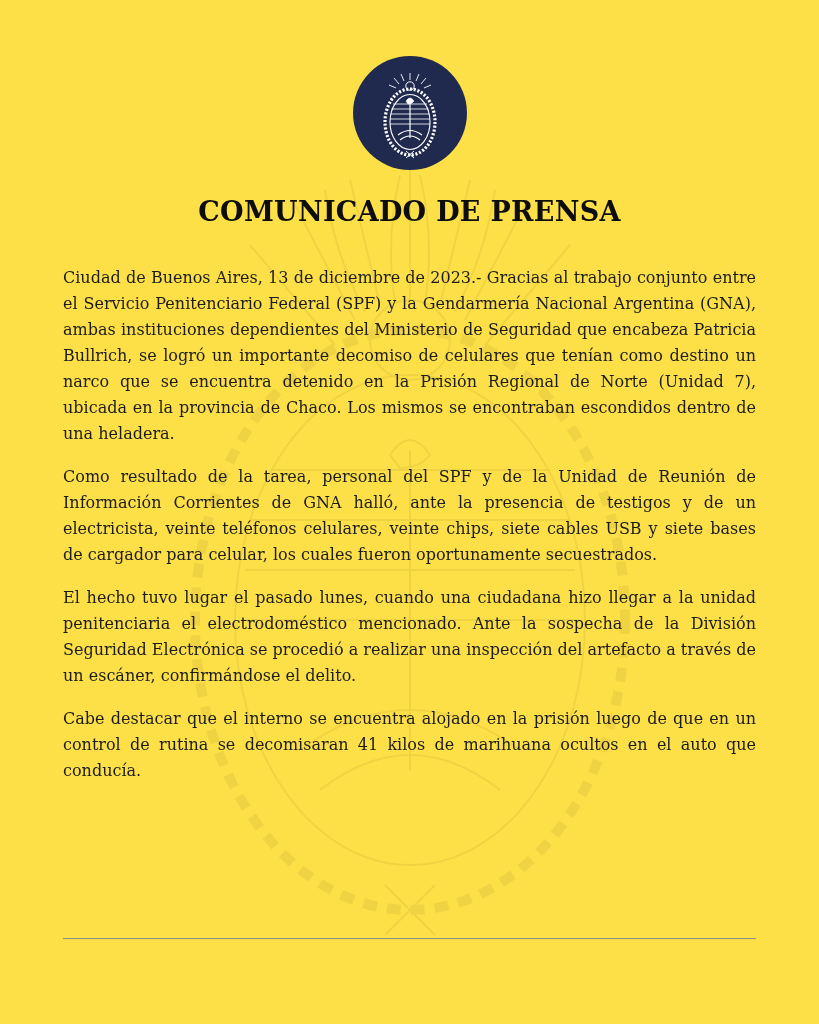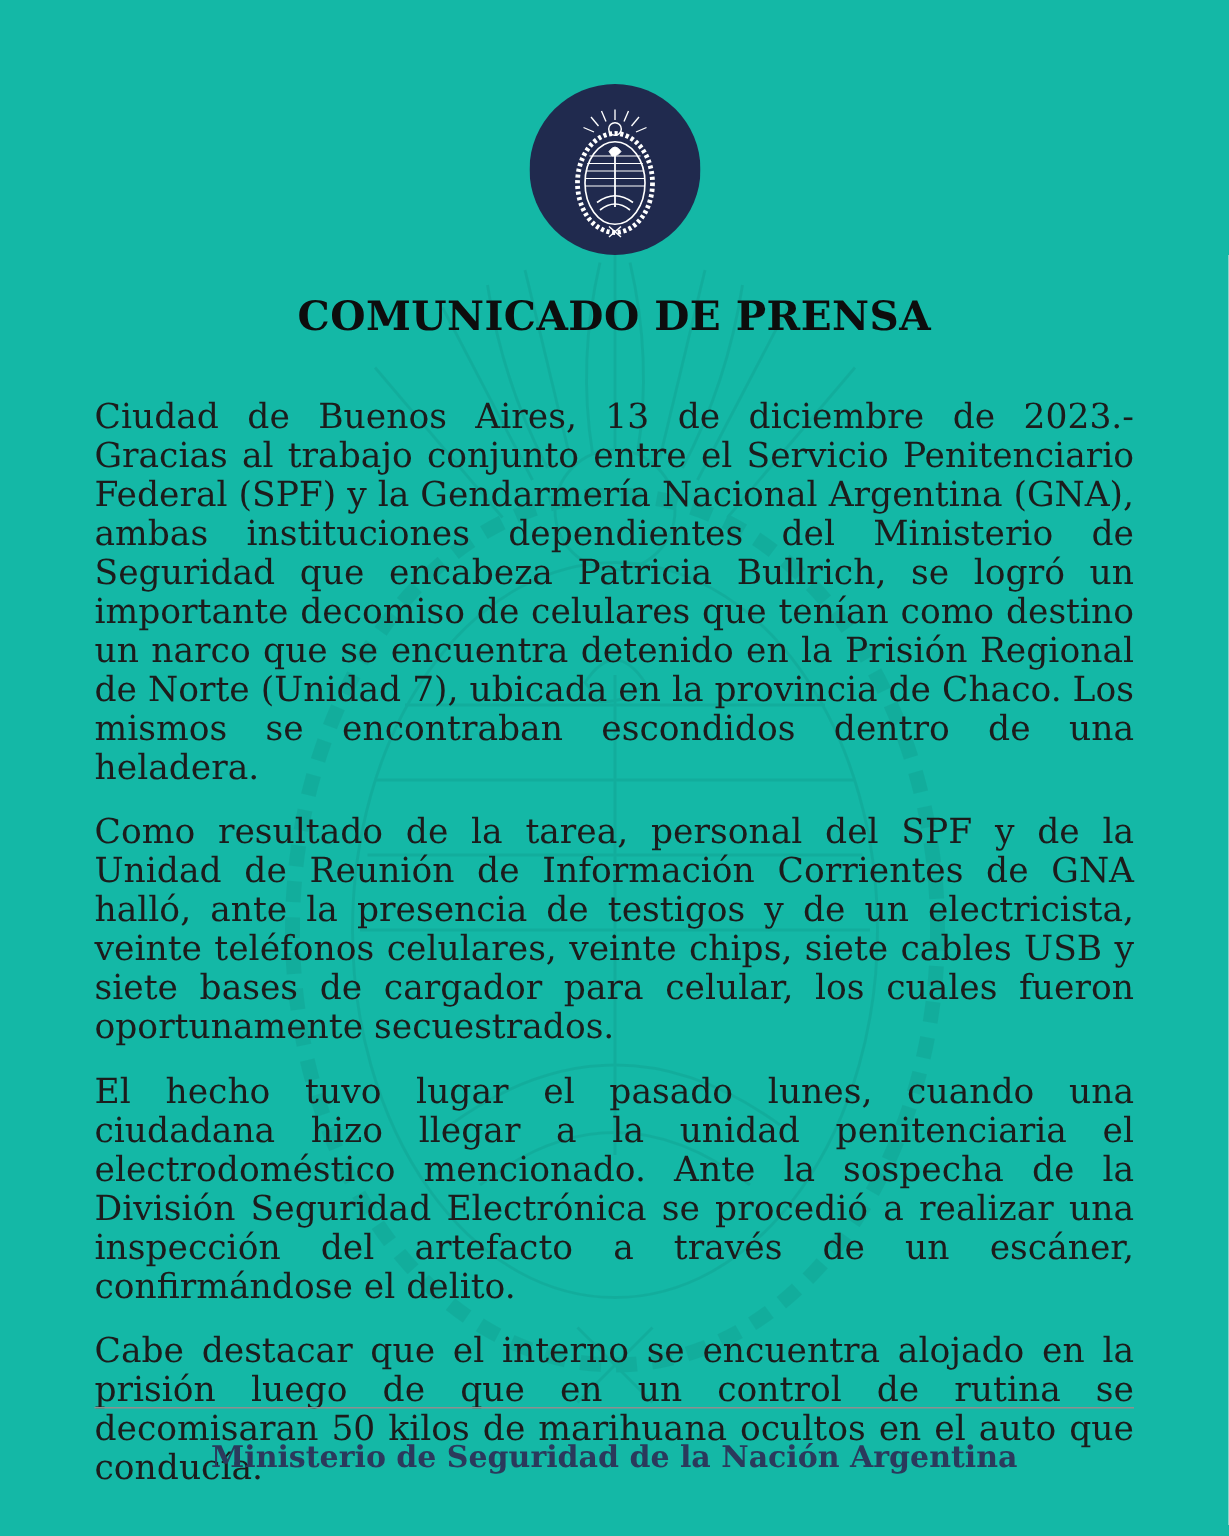--- a/index.html
+++ b/index.html
@@ -1,21 +1,21 @@
 <!DOCTYPE html>
 <html><head>
 <meta charset="utf-8">
 <style>
   html, body { margin: 0; padding: 0; background: #e8e8e8; }
   .page {
     position: relative;
     width: 819px;
     height: 1024px;
     margin: 0 auto;
-    background: #14b8a6;
+    background: #fde047;
     overflow: hidden;
     font-family: "DejaVu Serif", "Liberation Serif", serif;
     color: #1c1c1c;
   }
   .watermark {
     position: absolute;
     left: 50%;
     top: 150px;
     transform: translateX(-50%);
     opacity: 0.05;
@@ -43,21 +43,21 @@
   }
   .lead {
     font-weight: bold;
     font-size: 18.5px;
     line-height: 30px;
     text-align: justify;
     color: #101010;
     margin: 0 0 18px 0;
   }
   .para {
-    font-size: 23px;
+    font-size: 16px;
     line-height: 26px;
     text-align: justify;
     margin: 0 0 17px 0;
   }
   .footer {
     position: absolute;
     left: 63px;
     right: 63px;
     top: 938px;
   }
@@ -154,21 +154,20 @@
         </g>
       </svg>
     </div>
     <h1 class="title">COMUNICADO DE PRENSA</h1>
   </div>
 
   <div class="content">
     <p class="para">Ciudad de Buenos Aires, 13 de diciembre de 2023.- Gracias al trabajo conjunto entre el Servicio Penitenciario Federal (SPF) y la Gendarmería Nacional Argentina (GNA), ambas instituciones dependientes del Ministerio de Seguridad que encabeza Patricia Bullrich, se logró un importante decomiso de celulares que tenían como destino un narco que se encuentra detenido en la Prisión Regional de Norte (Unidad 7), ubicada en la provincia de Chaco. Los mismos se encontraban escondidos dentro de una heladera.</p>
     <p class="para">Como resultado de la tarea, personal del SPF y de la Unidad de Reunión de Información Corrientes de GNA halló, ante la presencia de testigos y de un electricista, veinte teléfonos celulares, veinte chips, siete cables USB y siete bases de cargador para celular, los cuales fueron oportunamente secuestrados.</p>
     <p class="para">El hecho tuvo lugar el pasado lunes, cuando una ciudadana hizo llegar a la unidad penitenciaria el electrodoméstico mencionado. Ante la sospecha de la División Seguridad Electrónica se procedió a realizar una inspección del artefacto a través de un escáner, confirmándose el delito.</p>
-    <p class="para">Cabe destacar que el interno se encuentra alojado en la prisión luego de que en un control de rutina se decomisaran 50 kilos de marihuana ocultos en el auto que conducía.</p>
+    <p class="para">Cabe destacar que el interno se encuentra alojado en la prisión luego de que en un control de rutina se decomisaran 41 kilos de marihuana ocultos en el auto que conducía.</p>
   </div>
 
   <div class="footer">
     <hr class="footer-rule">
-    <div class="footer-org">Ministerio de Seguridad de la Nación Argentina</div>
   </div>
 
 </div>
 
 </body></html>

